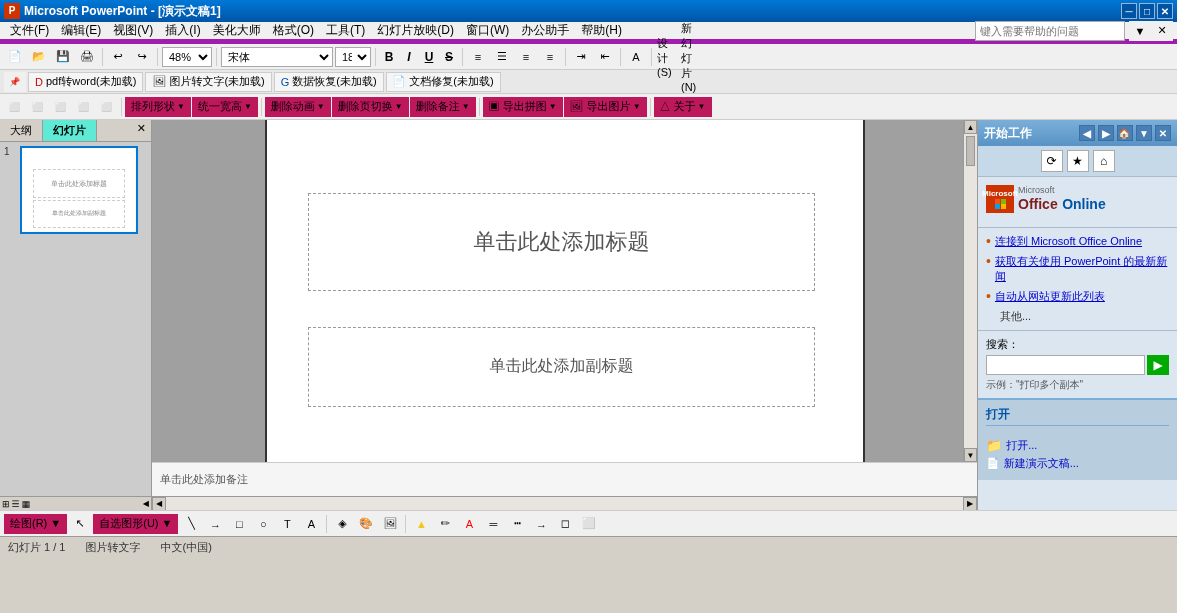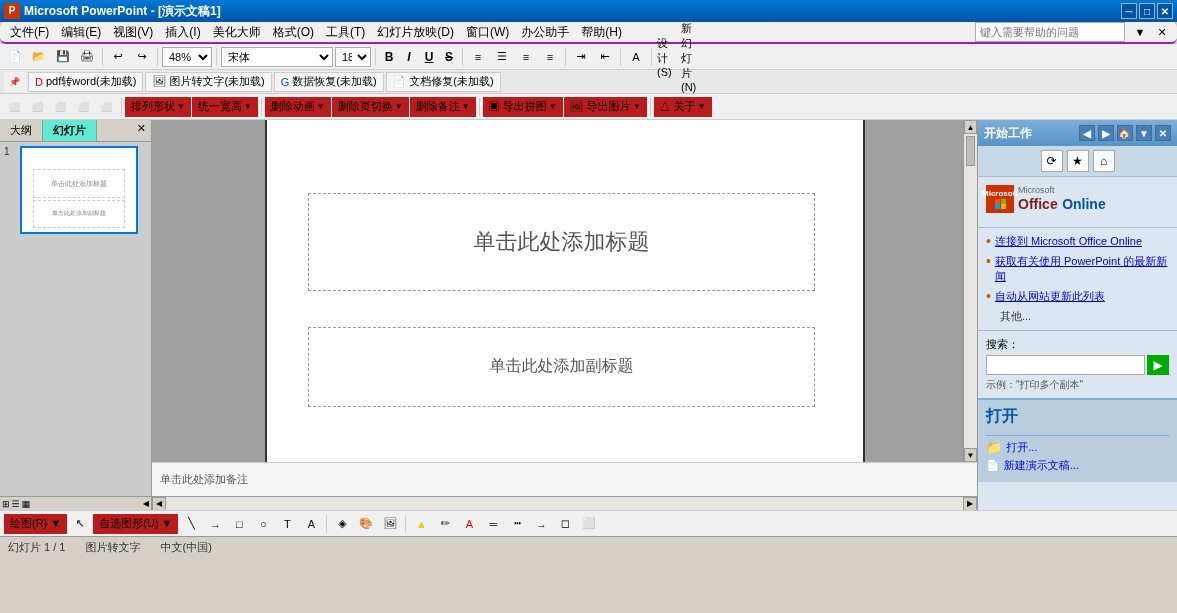--- a/index.html
+++ b/index.html
@@ -22,23 +22,22 @@
     #titlebar-controls { display: flex; gap: 2px; }
     .titlebar-btn { width: 16px; height: 16px; background: #0054a6; color: white; font-size: 10px; text-align: center; line-height: 16px; cursor: pointer; border: 1px solid #99b4d1; }
 
     
     #menubar {
       background: #f0f0f0;
       height: 22px;
       display: flex;
       align-items: center;
       padding: 0 4px;
-      border-bottom: 2px solid #a21caf;
+      border-bottom: 5px solid #a21caf;
       font-size: 12px;
-      border-radius: 6px;
     }
     .menu-item {
       padding: 2px 6px;
       cursor: pointer;
       white-space: nowrap;
     }
 
     
     #toolbar1 {
       background: #f0f0f0;
@@ -95,21 +94,21 @@
       background: #f0f0f0;
       height: 26px;
       display: flex;
       align-items: center;
       padding: 2px 4px;
       gap: 1px;
       border-bottom: 1px solid #ccc;
     }
     .slide-tb-btn {
       height: 20px; padding: 0 5px; font-size: 11px;
-      background: #b91c1c; border: 1px solid transparent;
+      background: #be185d; border: 1px solid transparent;
       cursor: pointer; white-space: nowrap; display: flex; align-items: center; gap: 2px;
     }
     .slide-tb-btn .arrow { font-size: 8px; }
 
     
     #main-area {
       display: flex;
       height: calc(613px - 22px - 22px - 26px - 26px - 26px - 24px - 26px - 22px);
       
     }
@@ -227,21 +226,21 @@
     .rp-other { font-size: 11px; padding-left: 14px; color: #333; cursor: pointer; }
 
     #rp-search { padding: 6px 8px; border-top: 1px solid #aabccc; }
     .rp-search-label { font-size: 11px; margin-bottom: 3px; }
     .rp-search-row { display: flex; gap: 2px; }
     .rp-search-input { flex: 1; height: 20px; border: 1px solid #aaa; font-size: 11px; padding: 0 3px; }
     .rp-search-btn { width: 22px; height: 20px; background: #0078d7; border: none; cursor: pointer; display: flex; align-items: center; justify-content: center; }
     .rp-search-example { font-size: 10px; color: #555; margin-top: 3px; }
 
     #rp-open { padding: 6px 8px; background: #b8cedf; border-top: 2px solid #7bafd9; }
-    .rp-section-title { font-size: 16px; font-weight: bold; color: #0054a6; margin-bottom: 4px; border-bottom: 1px solid #7bafd9; padding-bottom: 8px; }
+    .rp-section-title { font-size: 12px; font-weight: bold; color: #0054a6; margin-bottom: 12px; border-bottom: 1px solid #7bafd9; padding-bottom: 2px; }
     .rp-open-item { display: flex; align-items: center; gap: 4px; font-size: 11px; color: #0000cc; cursor: pointer; margin-bottom: 3px; }
     .folder-icon { font-size: 13px; }
     .doc-icon { font-size: 11px; }
 
     
     #statusbar {
       height: 22px;
       background: #d4d0c8;
       border-top: 1px solid #999;
       display: flex; align-items: center;

